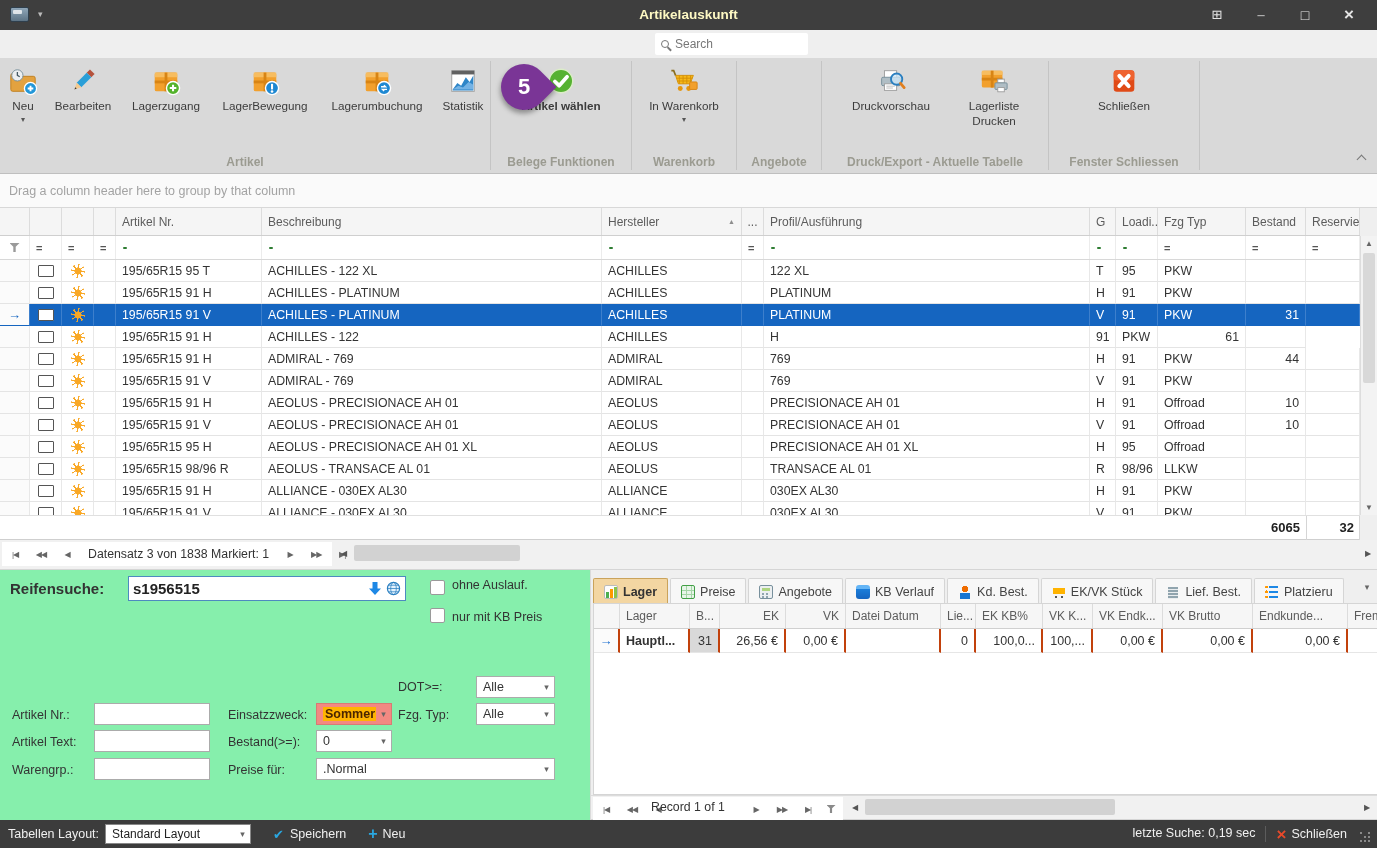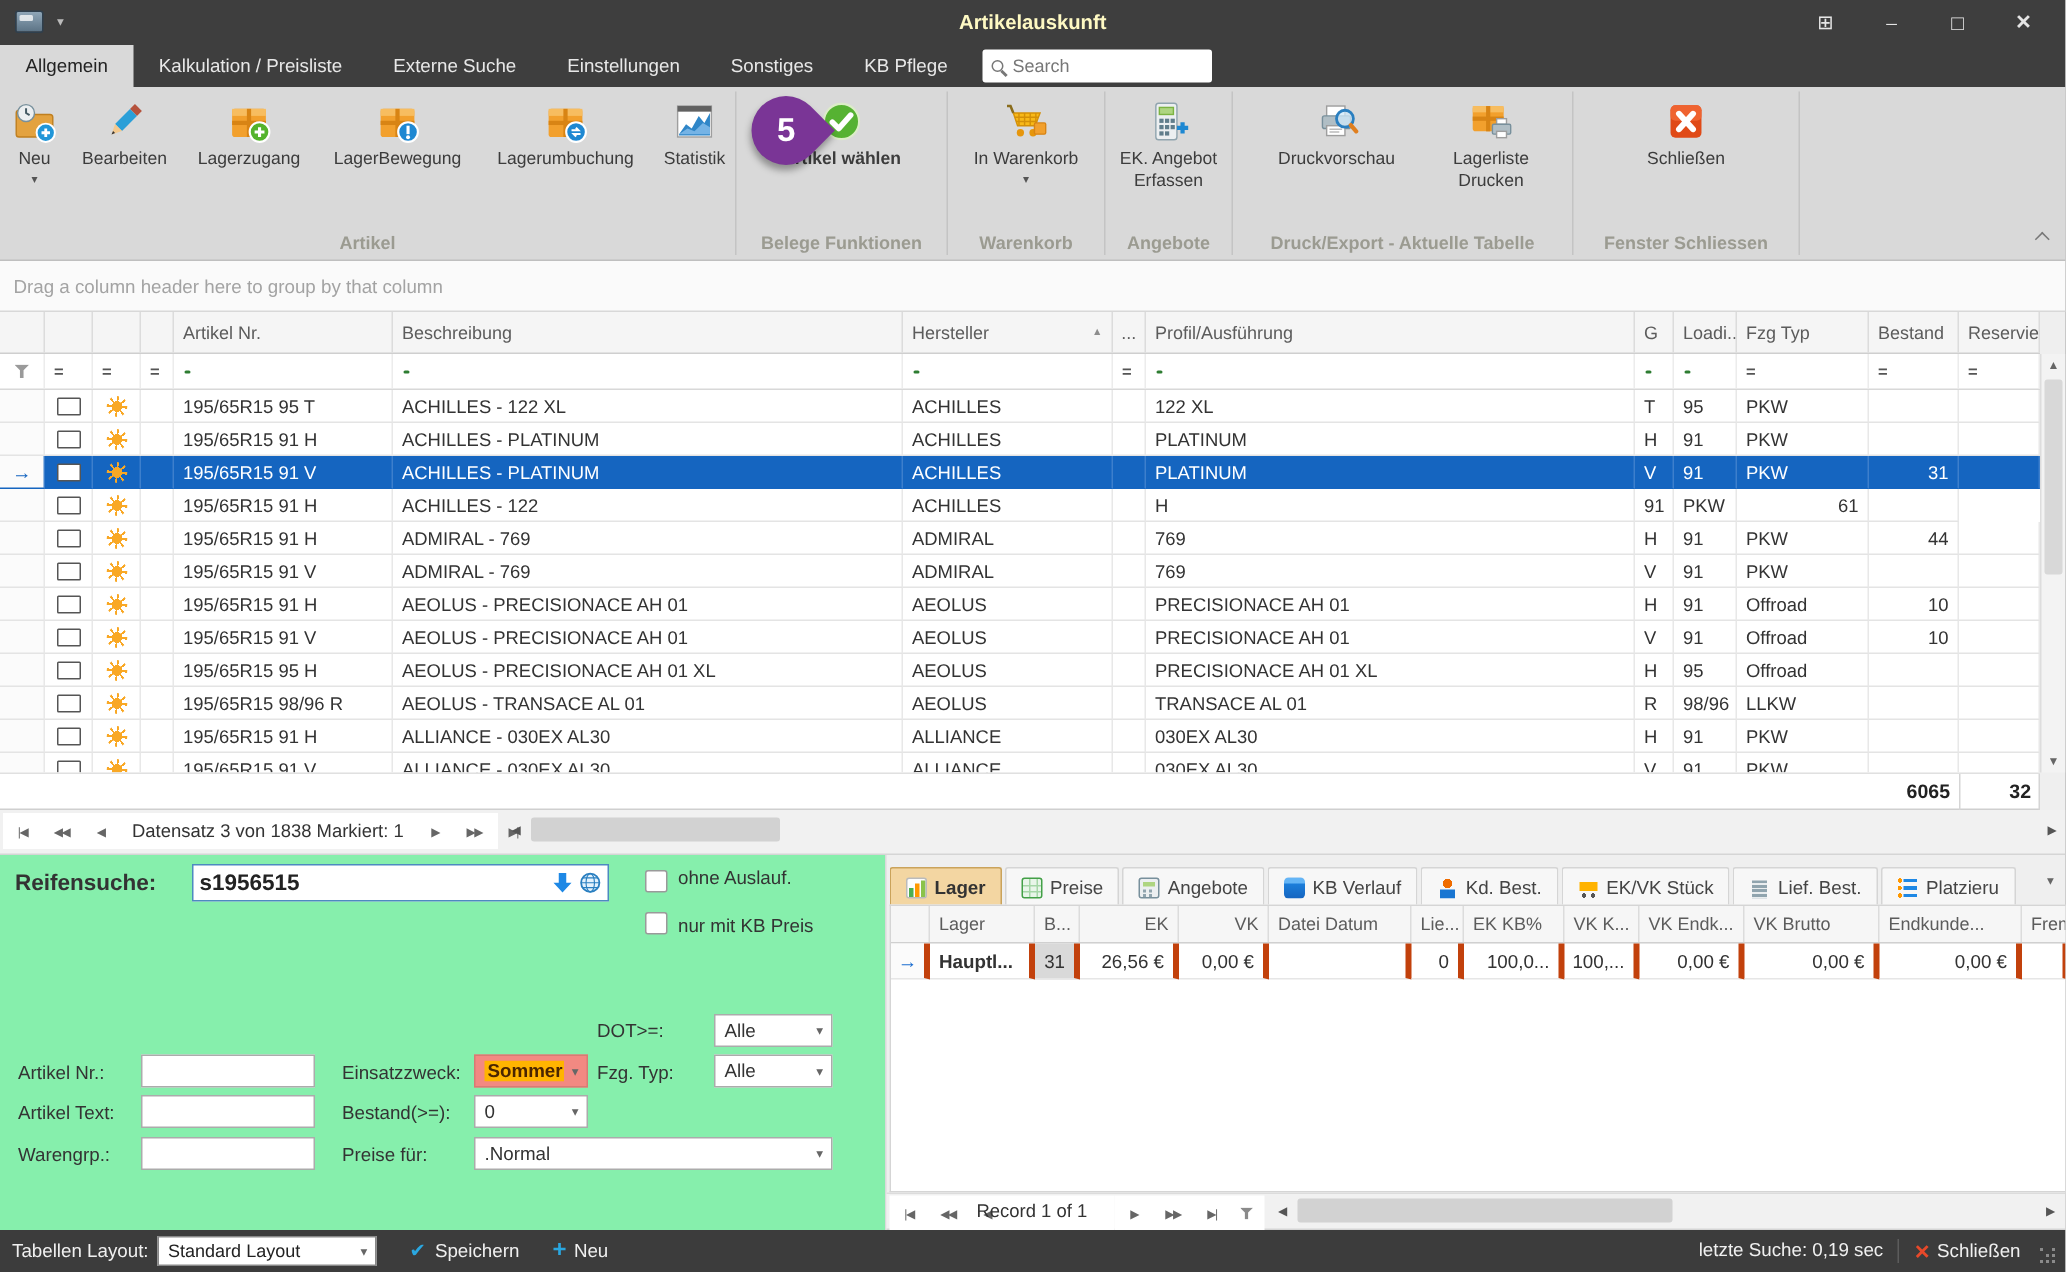--- a/index.html
+++ b/index.html
@@ -131,21 +131,21 @@
   .ic-kd{background:radial-gradient(circle at 7px 4px,#ef6c00 0 3px,rgba(0,0,0,0) 3px),linear-gradient(#1976d2,#1976d2) 2px 8px/10px 6px no-repeat}
   .ic-ekvk{background:linear-gradient(#ffb300,#ffb300) 1px 3px/12px 6px no-repeat,radial-gradient(circle at 4px 12px,#555 0 1.5px,rgba(0,0,0,0) 1.5px),radial-gradient(circle at 10px 12px,#555 0 1.5px,rgba(0,0,0,0) 1.5px)}
   .ic-lief{background:repeating-linear-gradient(0deg,rgba(255,255,255,.8) 0 1px,rgba(0,0,0,0) 1px 3px) ,linear-gradient(#90a4ae,#90a4ae);background-size:10px 12px;background-position:2px 2px;background-repeat:no-repeat}
   .ic-platz{background:repeating-linear-gradient(0deg,#1e88e5 0 2px,rgba(0,0,0,0) 2px 5px) 4px 1px/9px 12px no-repeat,radial-gradient(circle at 1.5px 2px,#ff9800 0 1.5px,rgba(0,0,0,0) 1.5px),radial-gradient(circle at 1.5px 7px,#ff9800 0 1.5px,rgba(0,0,0,0) 1.5px),radial-gradient(circle at 1.5px 12px,#ff9800 0 1.5px,rgba(0,0,0,0) 1.5px)}
   .dgrid{position:absolute;left:2px;top:33px;width:785px;height:192px;background:#fff;border:1px solid #d5d5d5;border-right:none}
   .dhead,.drow{display:grid;grid-template-columns:26px 70px 30px 66px 60px 95px 35px 67px 50px 70px 90px 95px 31px;width:785px}
   .dhead{height:25px;background:#f6f6f6;border-bottom:1px solid #d0d0d0}
   .dhead .hcell{font-size:12px}
   .dhead .hcell.num{justify-content:flex-end}
   .drow{height:24px}
-  .dc{border-right:4px solid #c2410c;border-bottom:1px solid #e6e6e6;font-size:12.5px;color:#333;padding:0 6px;display:flex;align-items:center;overflow:hidden;white-space:nowrap}
+  .dc{border-right:2px solid #c2410c;border-bottom:1px solid #e6e6e6;font-size:12.5px;color:#333;padding:0 6px;display:flex;align-items:center;overflow:hidden;white-space:nowrap}
   .dc.num{justify-content:flex-end}
   .dc.bold{font-weight:bold}
   .dc.chip{background:#d9d9d9;justify-content:flex-end}
   .dc.ind{padding:0;justify-content:center;background:#fbfbfb}
   .dc.ind::after{content:"→";color:#1e6fd0;font-weight:bold;font-size:13px}
 
   
   .statusbar{position:absolute;left:0;top:820px;width:1377px;height:28px;background:#3c3c3c;color:#f0f0f0;display:flex;align-items:center;font-size:12.5px}
   .sb-label{padding-left:8px;white-space:nowrap}
   .sb-dd{width:146px;height:20px;background:#fff;border:1px solid #888;margin-left:6px;display:flex;align-items:center;color:#222}
@@ -171,29 +171,20 @@
     <span class="appcaret"></span>
     <div class="wtitle">Artikelauskunft</div>
     <div class="winbtns">
       <span class="wb wb-pop"></span>
       <span class="wb wb-min"></span>
       <span class="wb wb-max"></span>
       <span class="wb wb-cls"></span>
     </div>
   </div>
 
-  <div class="tabsrow">
-
-  <div class="rtab active">Allgemein</div>
-      <div class="rtab">Kalkulation / Preisliste</div>
-      <div class="rtab">Externe Suche</div>
-      <div class="rtab">Einstellungen</div>
-      <div class="rtab">Sonstiges</div>
-      <div class="rtab">KB Pflege</div>
-    </div>
   <div class="ribsearch">
     <span class="mag"></span>
     <input placeholder="Search" style="">
   </div>
 
   <div class="ribbon">
     <div class="rgroup" style="width:490px">
       <div class="rbtns">
         <div class="rbtn split" style="width:46px">
           <svg width="30" height="30" viewBox="0 0 32 32">
@@ -288,40 +279,20 @@
               <circle cx="21" cy="24" r="2.6" fill="#e6960c"></circle>
               <rect x="22" y="17" width="8" height="8" rx="1" fill="#f2a02d" stroke="#d88414"></rect>
             </svg>
           <span class="bl">In Warenkorb</span>
         </div>
       </div>
       <div class="glabel">Warenkorb</div>
     </div>
     <div class="vsep"></div>
     <div class="rgroup" style="width:84px">
-      <div class="rbtns">
-        <div class="rbtn" style="width:84px">
-          <svg width="30" height="30" viewBox="0 0 32 32">
-              <rect x="7" y="3" width="15" height="26" rx="2" fill="#eceff1" stroke="#90a4ae"></rect>
-              <rect x="9.5" y="6" width="10" height="5" fill="#aed581" stroke="#7cb342"></rect>
-              <g fill="#607d8b">
-                <rect x="9.5" y="14" width="3" height="3"></rect>
-                <rect x="13.5" y="14" width="3" height="3"></rect>
-                <rect x="17.5" y="14" width="3" height="3"></rect>
-                <rect x="9.5" y="18.5" width="3" height="3"></rect>
-                <rect x="13.5" y="18.5" width="3" height="3"></rect>
-                <rect x="17.5" y="18.5" width="3" height="3"></rect>
-                <rect x="9.5" y="23" width="3" height="3"></rect>
-                <rect x="13.5" y="23" width="3" height="3"></rect>
-              </g>
-              <path d="M22 20.5h8M26 16.5v8" stroke="#1e88d2" stroke-width="3"></path>
-            </svg>
-          <span class="bl">EK. Angebot Erfassen</span>
-        </div>
-      </div>
       <div class="glabel">Angebote</div>
     </div>
     <div class="vsep"></div>
     <div class="rgroup" style="width:226px">
       <div class="rbtns" style="justify-content:center">
         <div class="rbtn" style="width:118px">
           <svg width="30" height="30" viewBox="0 0 32 32">
               <rect x="9" y="5" width="13" height="8" fill="#fff" stroke="#9e9e9e"></rect>
               <rect x="6" y="12" width="20" height="9" rx="1.5" fill="#b0bec5" stroke="#78909c"></rect>
               <rect x="9" y="19" width="13" height="7" fill="#fff" stroke="#9e9e9e"></rect>

